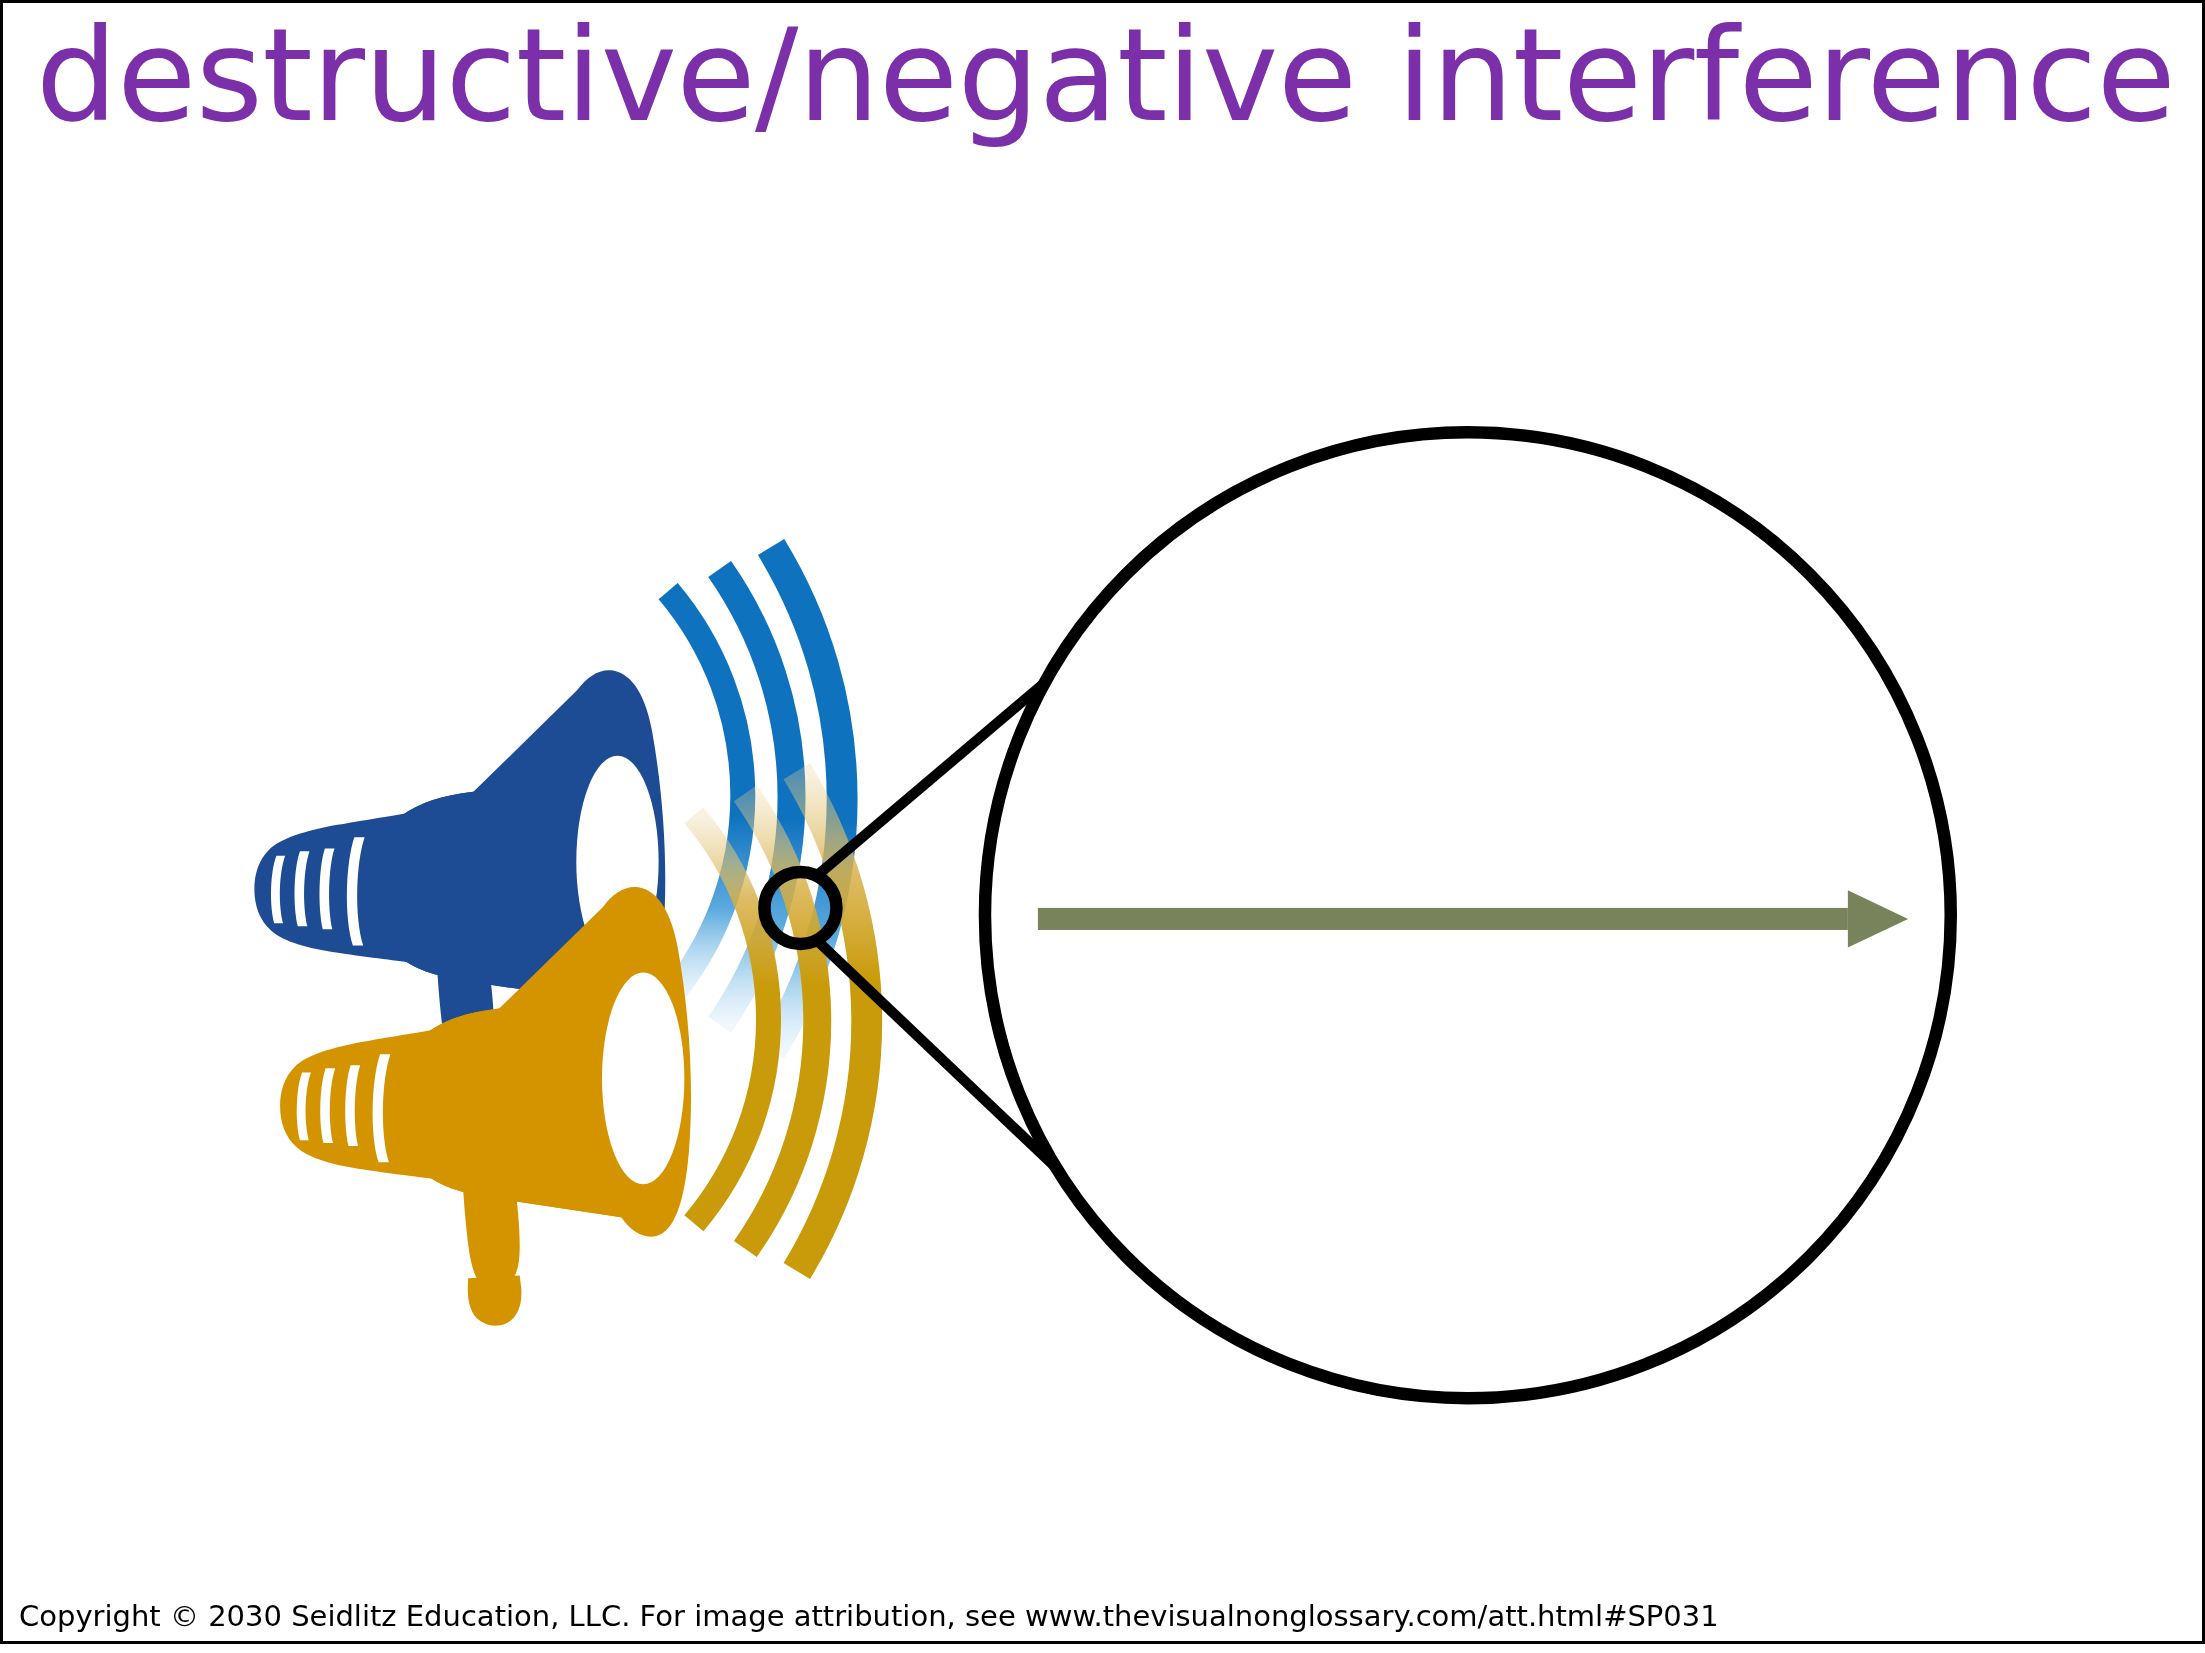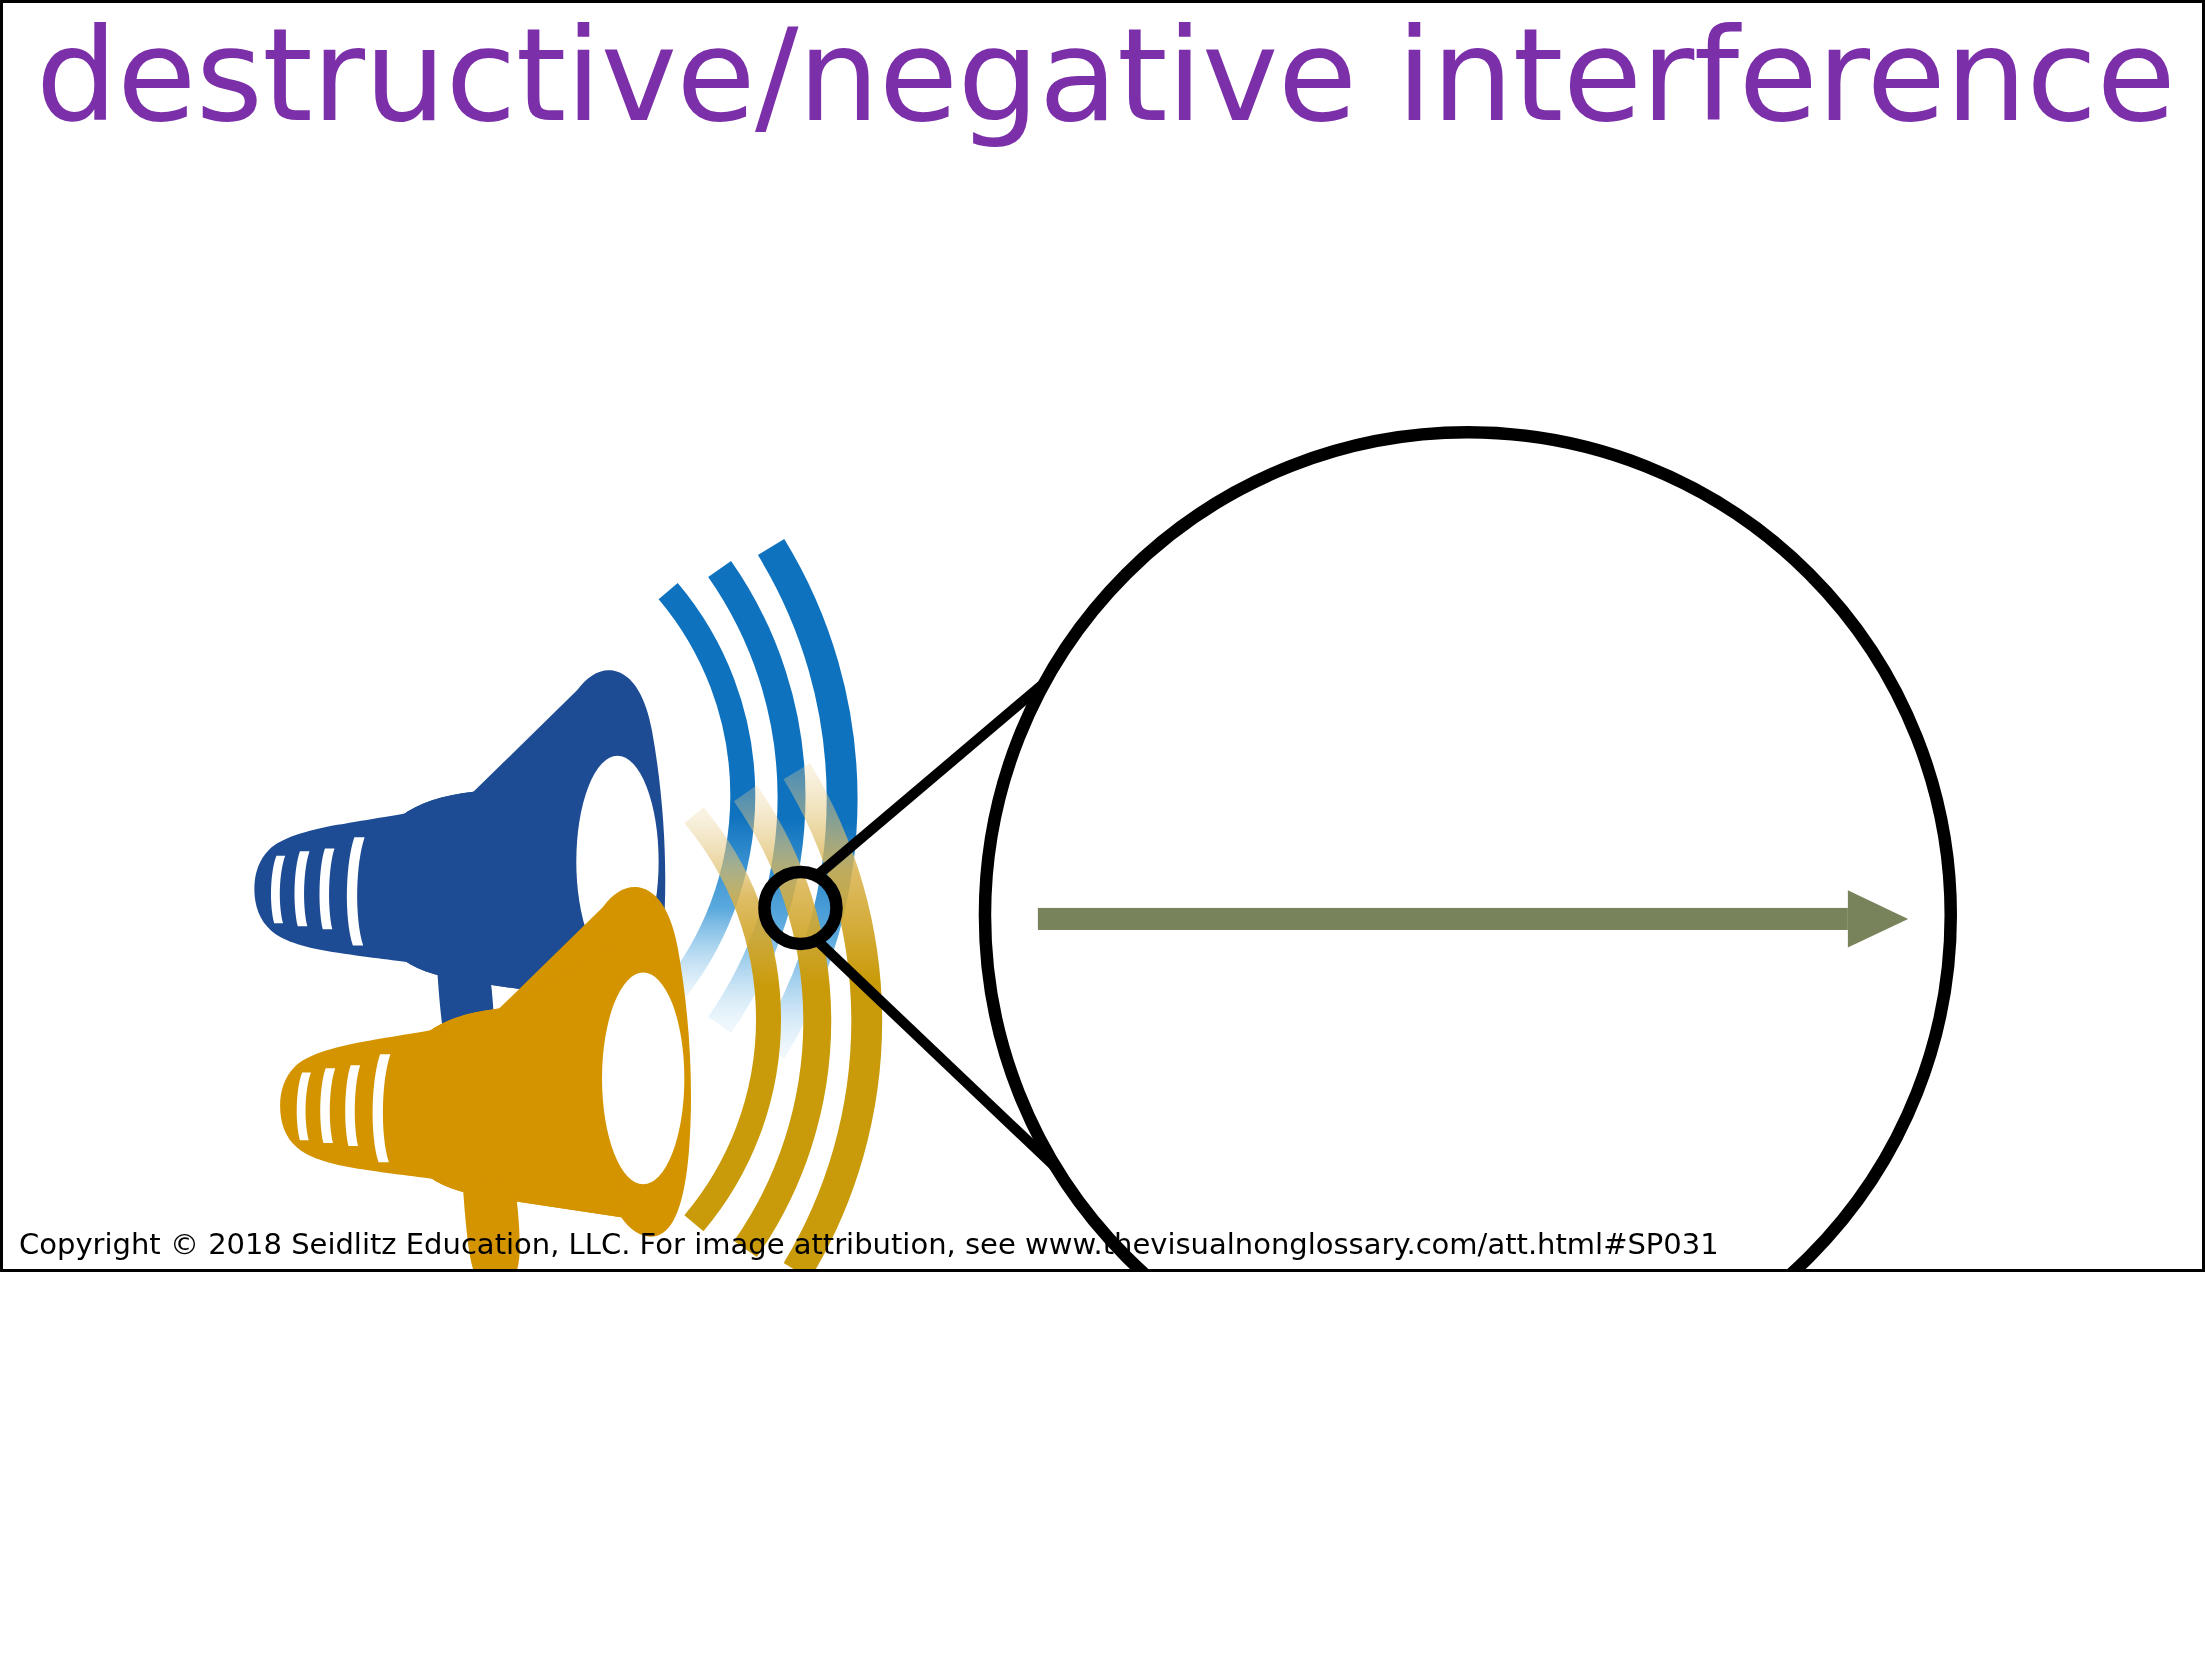--- a/index.html
+++ b/index.html
@@ -6,21 +6,21 @@
     margin: 0;
     padding: 0;
     background: #ffffff;
   }
   body {
     font-family: "Liberation Sans", sans-serif;
   }
   #page {
     position: relative;
     width: 2205px;
-    height: 1272px;
+    height: 1644px;
     background: #ffffff;
     box-sizing: border-box;
     border: 3.7px solid #000000;
     overflow: hidden;
   }
   #title {
     position: absolute;
     left: 0;
     top: 2.9px;
     width: 2205px;
@@ -222,16 +222,16 @@
     <circle cx="1085" cy="1231" r="49" fill="none" stroke="#000000" stroke-width="17"></circle>
 
     <circle cx="1993" cy="1241" r="657" fill="#ffffff" stroke="#000000" stroke-width="17"></circle>
 
     <g fill="#78835B">
       <rect x="1408" y="1231" width="1102" height="30"></rect>
       <polygon points="2510,1207 2510,1285 2592,1246"></polygon>
     </g>
   </svg>
 
-  <div id="footer">Copyright © 2018 Seidlitz Education, LLC.  For image attribution, see www.thevisualnonglossary.com/att.html#SP031</div>
+  <div id="footer">Copyright © 2030 Seidlitz Education, LLC.  For image attribution, see www.thevisualnonglossary.com/att.html#SP031</div>
 
 </div>
 
 
 </body></html>

